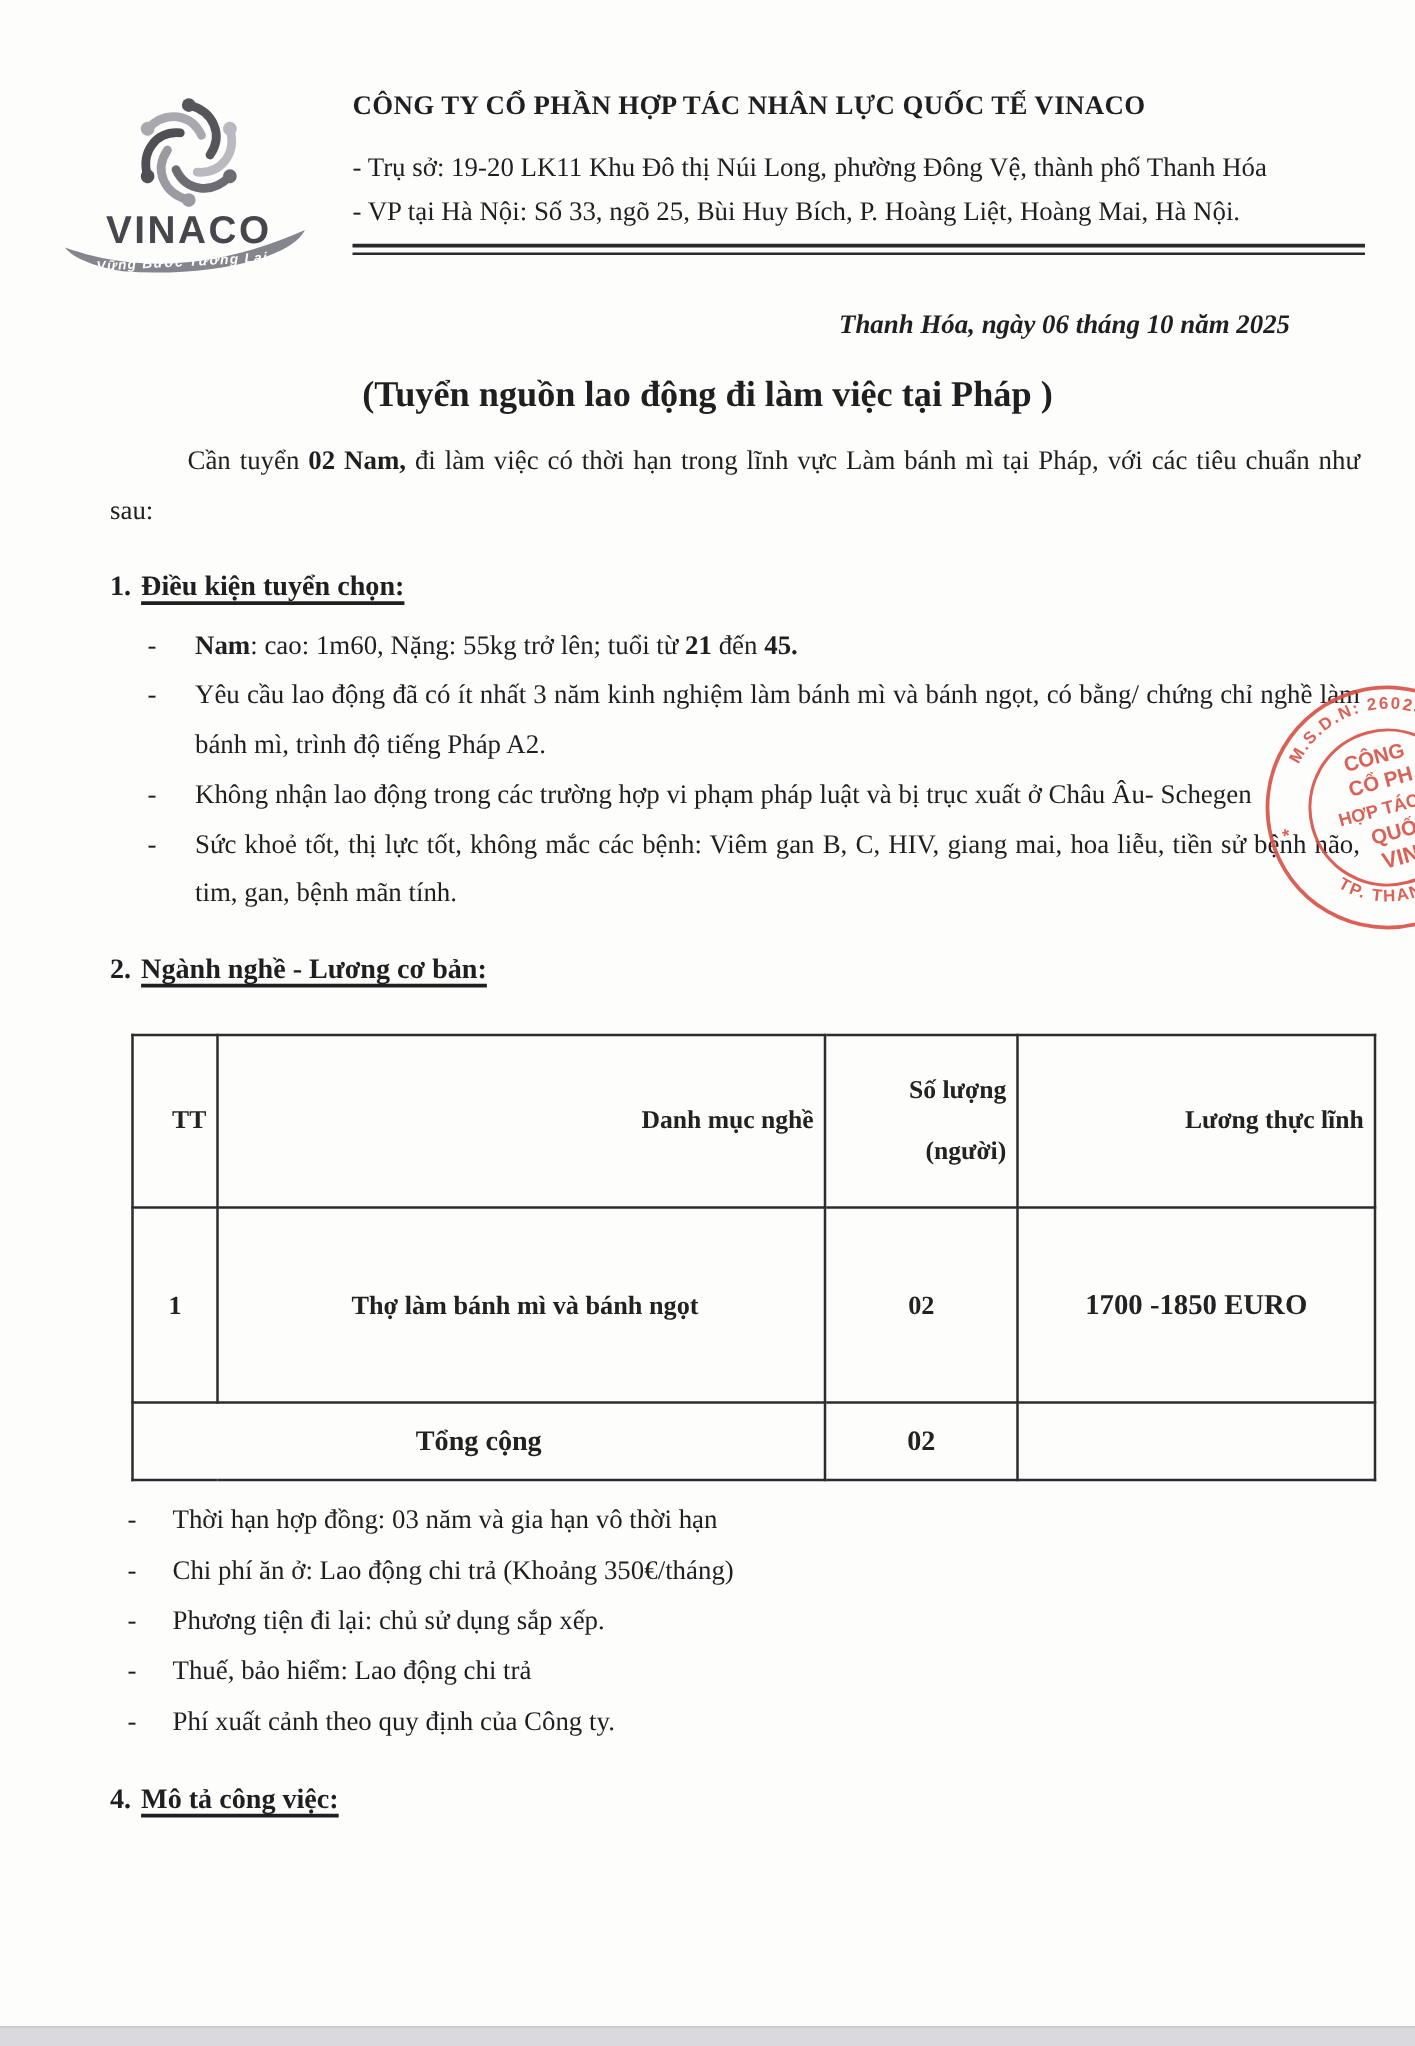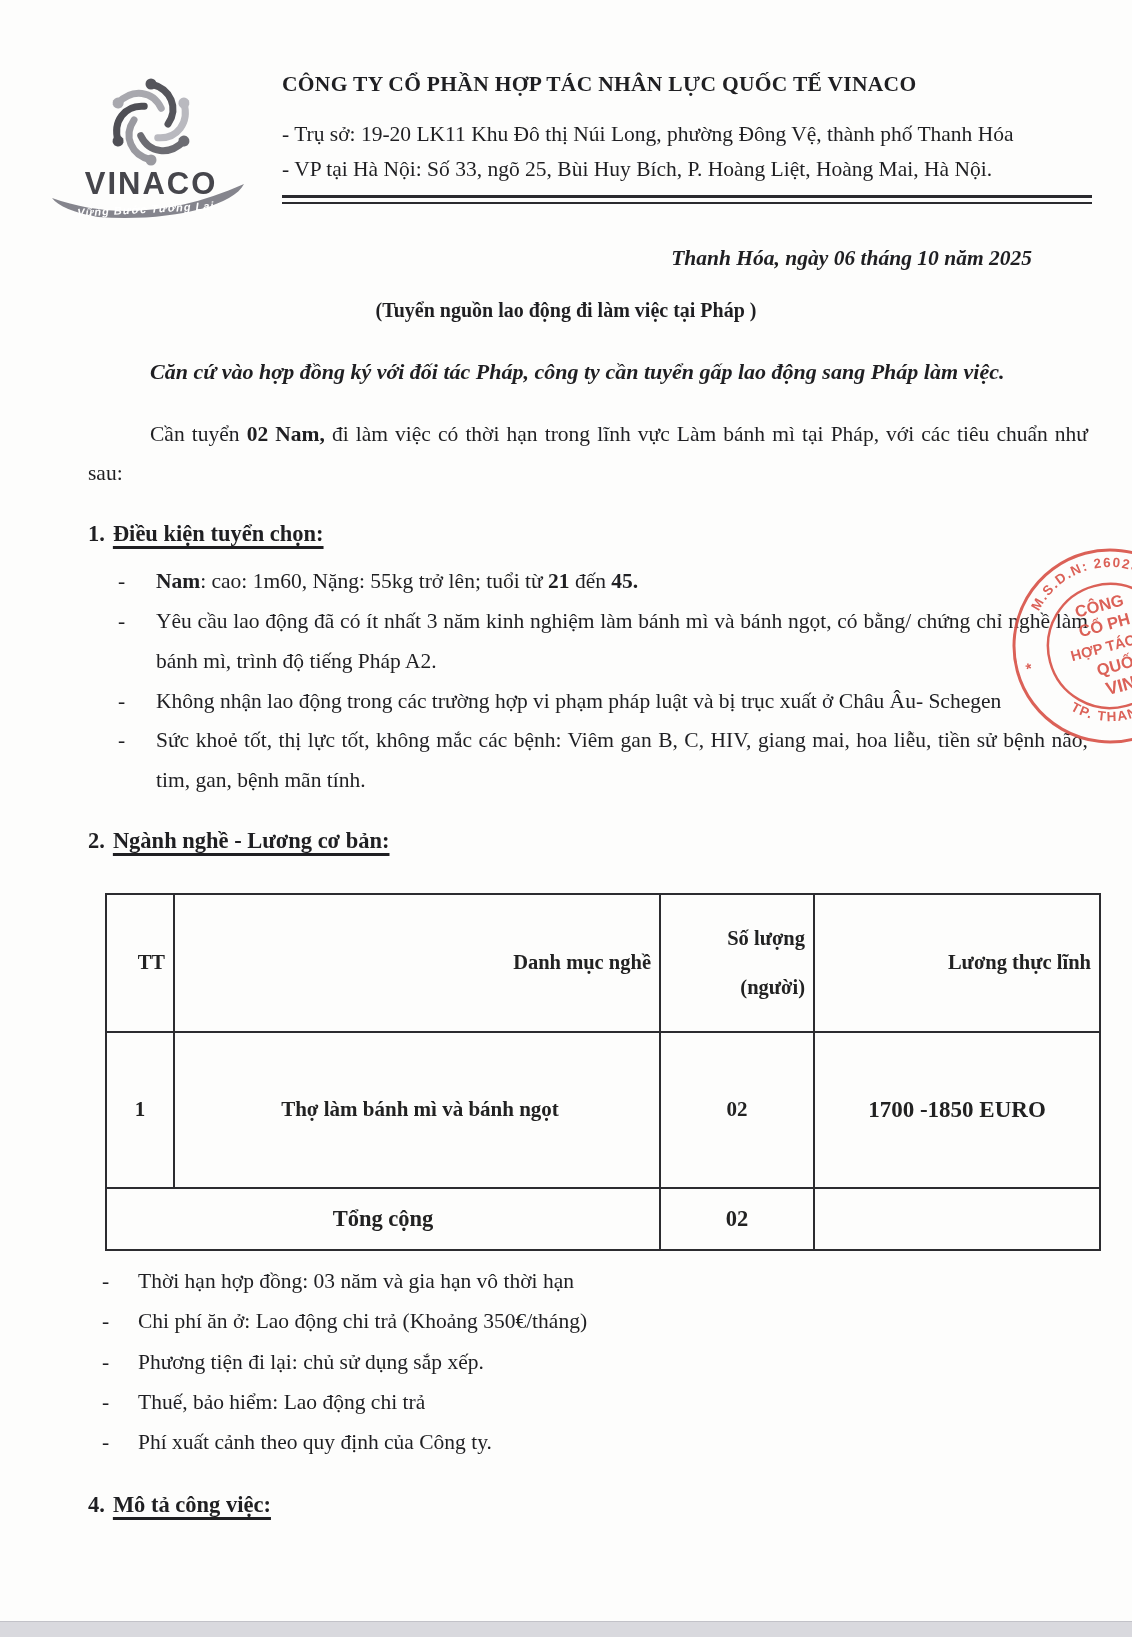--- a/index.html
+++ b/index.html
@@ -30,21 +30,21 @@
     margin:12px 100px 0 0;
     text-align:right;font-weight:bold;font-style:italic;font-size:21.5px;
   }
 
   
   .doc-title{
     text-align:center;font-weight:bold;font-size:26px;letter-spacing:1px;
     margin-top:20px;
   }
   .doc-subtitle{
-    text-align:center;font-weight:bold;font-size:20px;
+    text-align:center;font-weight:bold;font-size:29px;
     margin-top:28px;
   }
 
   
   .content{padding:0 44px 0 88px;font-size:21.5px;line-height:1.85;}
   .p-intro{
     margin-top:30px;font-weight:bold;font-style:italic;font-size:22px;
     text-indent:62px;text-align:justify;
   }
   .p-recruit{margin-top:16px;text-indent:62px;text-align:justify;}
@@ -150,21 +150,20 @@
       <div class="header-rule"></div>
     </div>
   </div>
 
   <div class="dateline">Thanh Hóa, ngày 06 tháng 10 năm 2025</div>
 
   <div class="doc-subtitle">(Tuyển nguồn lao động đi làm việc tại Pháp )</div>
 
   <div class="content">
 
-    <p class="p-intro">Căn cứ vào hợp đồng ký với đối tác Pháp, công ty cần tuyển gấp lao động sang Pháp  làm việc.</p>
 
     <p class="p-recruit"><span>Cần tuyển </span><span class="b">02 Nam,</span><span> đi làm việc có thời hạn trong lĩnh vực Làm bánh mì tại Pháp, với các tiêu chuẩn như sau:</span></p>
 
     <h3 class="sec"><span class="sec-num">1.</span><span class="sec-text">Điều kiện tuyển chọn:</span></h3>
     <div class="blist">
       <div class="li"><span class="b">Nam</span><span>: cao: 1m60, Nặng: 55kg trở lên; tuổi từ </span><span class="b">21</span><span> đến </span><span class="b">45.</span></div>
       <div class="li">Yêu cầu lao động đã có ít nhất 3 năm kinh nghiệm làm bánh mì và bánh ngọt, có bằng/ chứng chỉ nghề làm bánh mì, trình độ tiếng Pháp A2.</div>
       <div class="li">Không nhận lao động trong các trường hợp vi phạm pháp luật và bị trục xuất ở Châu Âu- Schegen</div>
       <div class="li">Sức khoẻ tốt, thị lực tốt, không mắc các bệnh: Viêm gan B, C, HIV, giang mai, hoa liễu, tiền sử bệnh não, tim, gan, bệnh mãn tính.</div>
     </div>

